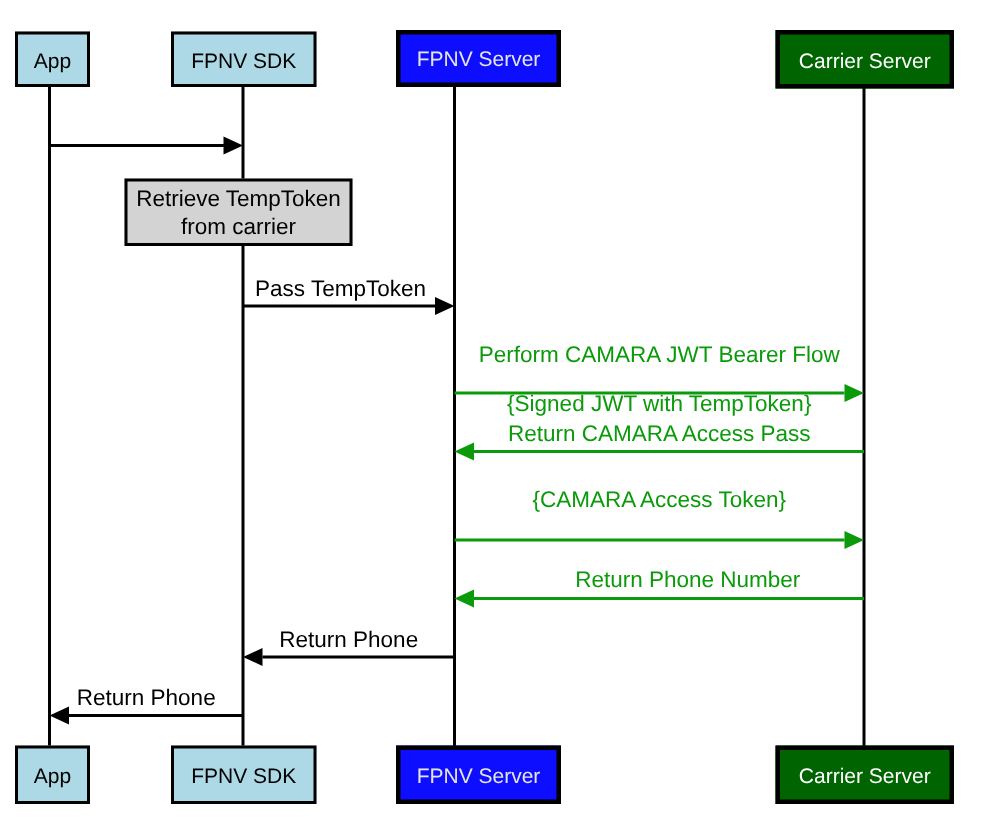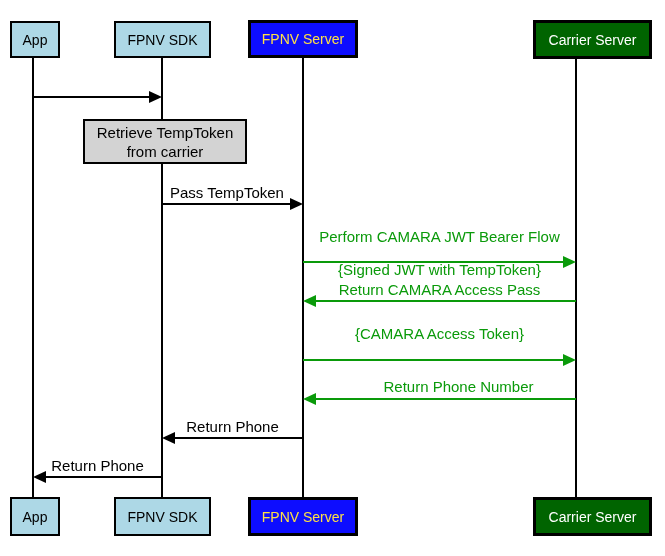--- a/index.html
+++ b/index.html
@@ -25,28 +25,28 @@
     display: flex;
     align-items: center;
     justify-content: center;
     font-size: 14px;
     background: #add8e6;
     border: 2px solid #000000;
     white-space: nowrap;
   }
   .actor.blue {
     background: #0d0dff;
-    color: #fde047;
+    color: #e5e5e5;
     border-width: 3px;
+    margin-left: 16px;
   }
   .actor.green {
     background: #006400;
     color: #ffffff;
     border-width: 3px;
-    margin-left: 16px;
   }
   .note {
     position: absolute;
     box-sizing: border-box;
     background: #d3d3d3;
     border: 2px solid #000000;
     display: flex;
     flex-direction: column;
     align-items: center;
     justify-content: center;
@@ -92,21 +92,21 @@
   <div class="lifeline" style="left:575px;"></div>
 
   <div class="actor" style="left:10px; top:21px; width:50px; height:37px;">App</div>
   <div class="actor" style="left:114px; top:21px; width:97px; height:37px;">FPNV SDK</div>
   <div class="actor blue" style="left:248px; top:20px; width:110px; height:38px;">FPNV Server</div>
   <div class="actor green" style="left:517px; top:20px; width:119px; height:39px;">Carrier Server</div>
 
   <div class="mline" style="left:33px; top:96px; width:117px;"></div>
   <div class="head right" style="left:149px; top:91px;"></div>
 
-  <div class="note" style="left:83px; top:119px; width:164px; height:45px;">
+  <div class="note" style="left:83px; top:119px; width:152px; height:45px;">
     <span>Retrieve TempToken</span>
     <span>from carrier</span>
   </div>
 
   <div class="msg-label" style="left:162px; top:183px; width:130px;">Pass TempToken</div>
   <div class="mline" style="left:162px; top:203px; width:128px;"></div>
   <div class="head right" style="left:290px; top:198px;"></div>
 
   <div class="msg-label green" style="left:303px; top:213px; width:273px;">
     <span>Perform CAMARA JWT Bearer Flow</span>

